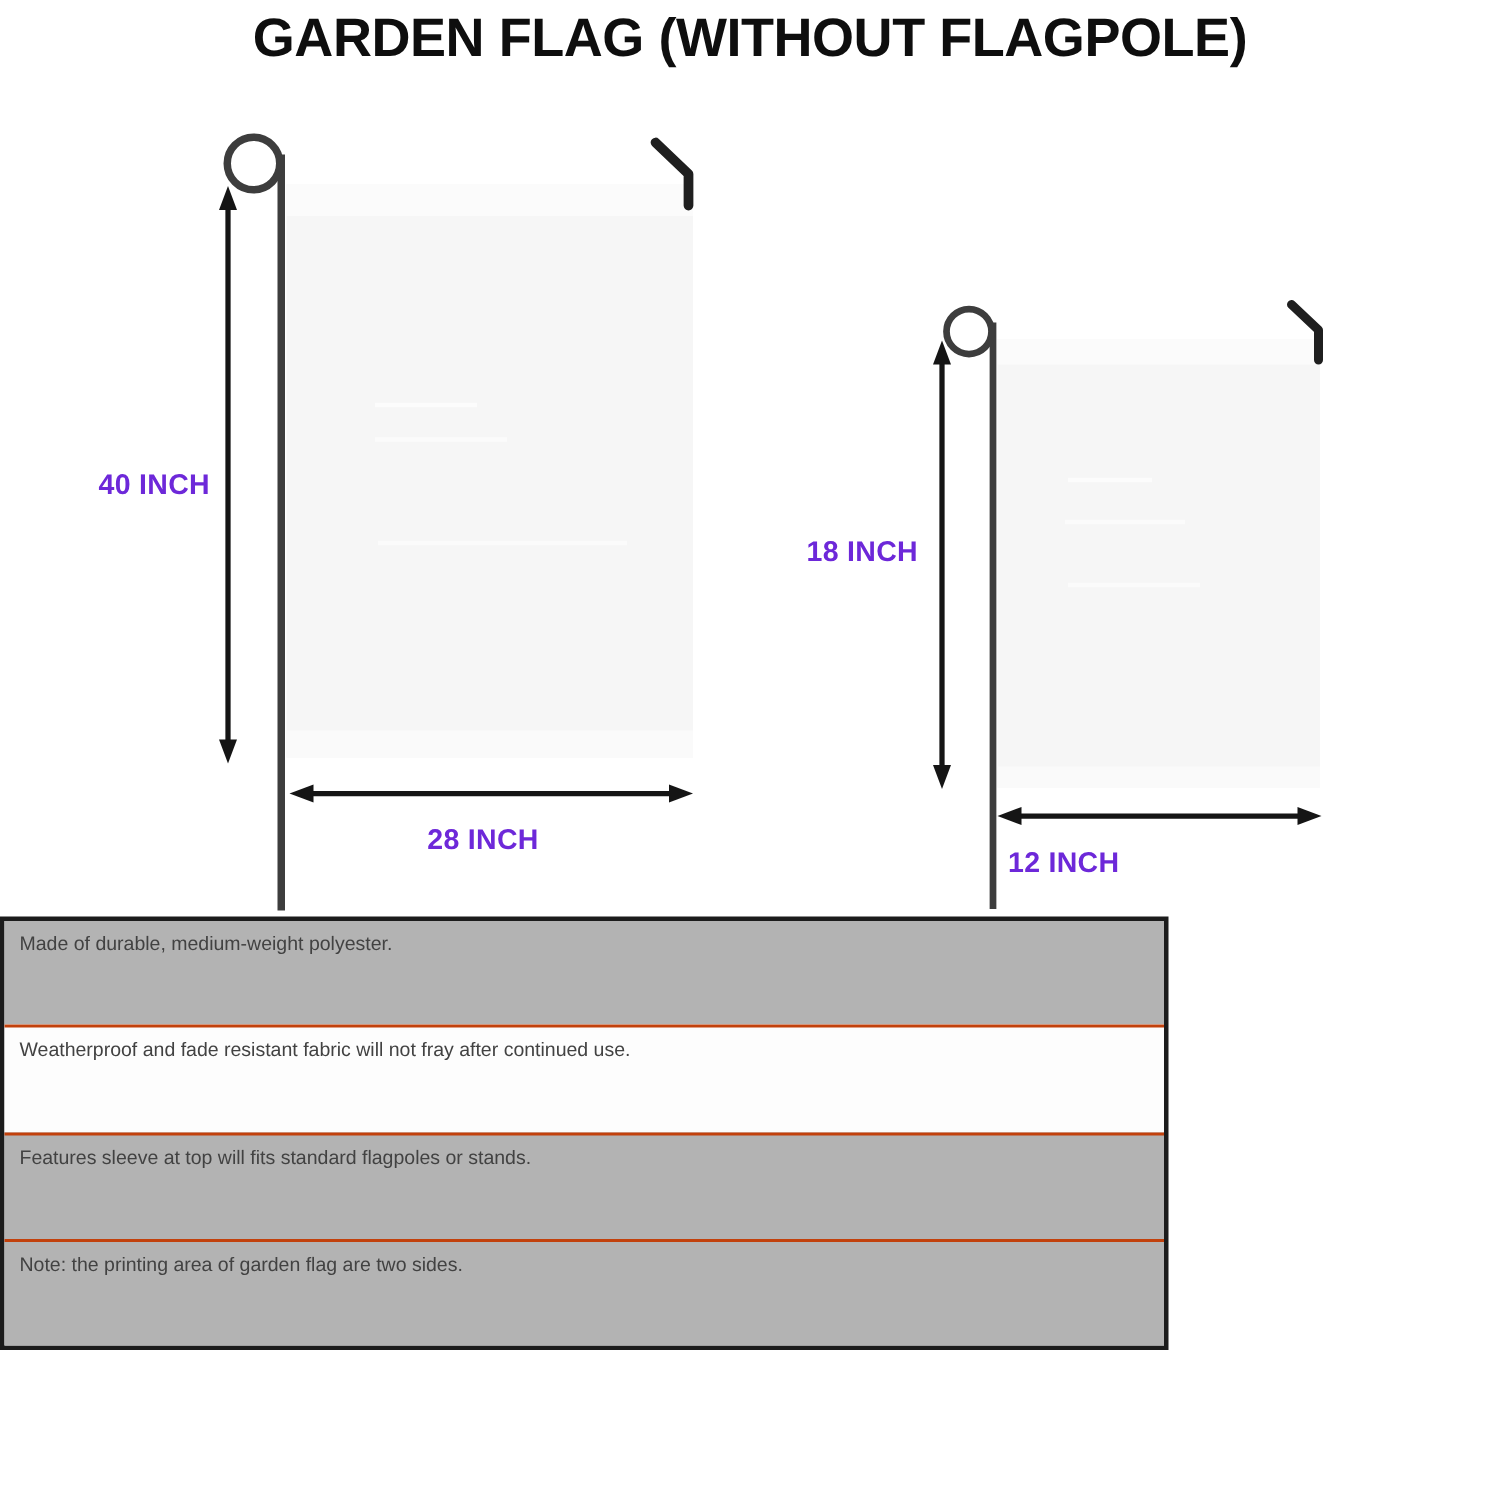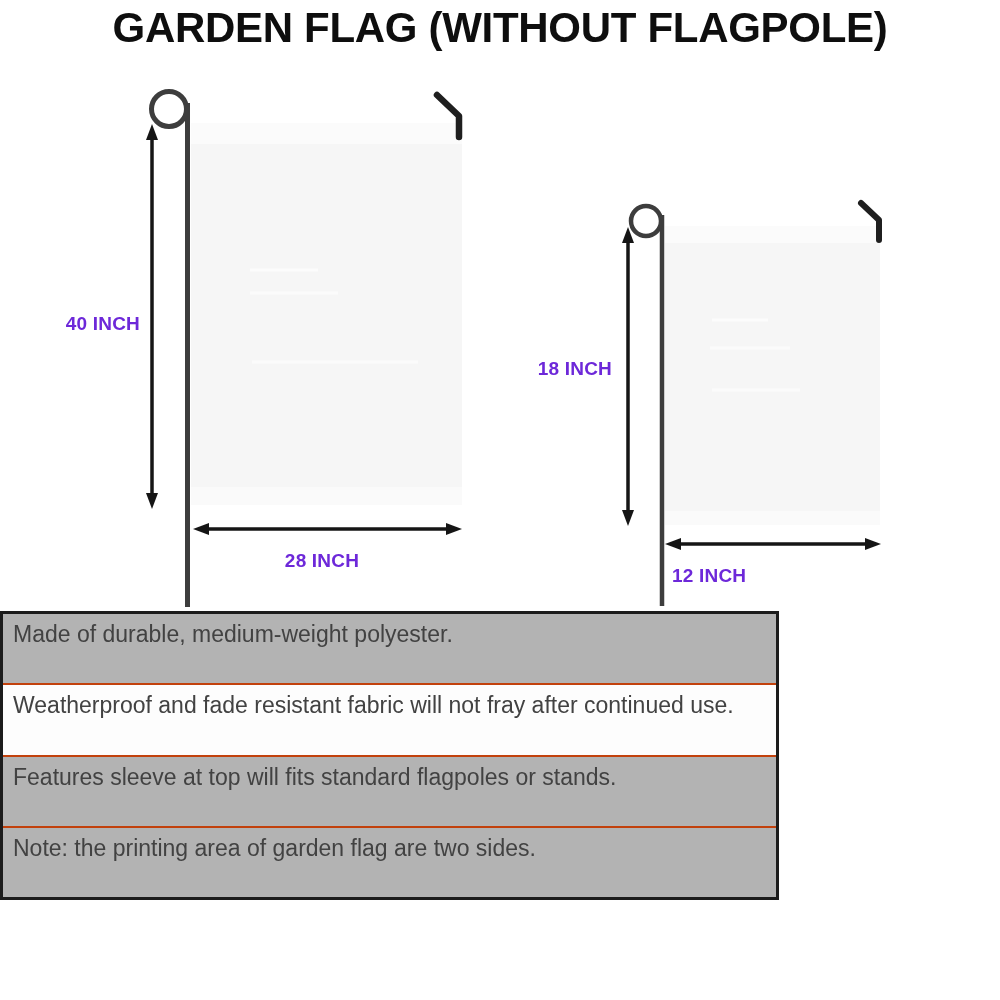--- a/index.html
+++ b/index.html
@@ -14,21 +14,21 @@
   }
   
   .title-block {
     position: absolute;
     top: 5px; left: 0;
     width: 1000px;
     text-align: center;
     color: #0e0e0e;
   }
   .title-line1 {
-    font-size: 42px;
+    font-size: 36px;
     font-weight: 800;
     letter-spacing: -0.3px;
     line-height: 1.1;
   }
   .title-line2 {
     font-size: 32px;
     font-weight: 800;
     letter-spacing: -0.3px;
     line-height: 1.15;
   }
@@ -53,21 +53,21 @@
     top: 611px; left: 0;
     width: 779px;
     height: 289px;
     border: 3px solid #1c1c1c;
     display: flex;
     flex-direction: column;
   }
   .feature-row {
     flex: 1;
     padding: 7px 14px 0 10px;
-    font-size: 23px;
+    font-size: 13px;
     color: #424242;
     line-height: 1.2;
     overflow: hidden;
   }
   .feature-row + .feature-row { border-top: 2px solid #c2410c; }
   .row-gray  { background: #b3b3b3; }
   .row-white { background: #fdfdfd; }
 </style>
 </head>
 <body>

